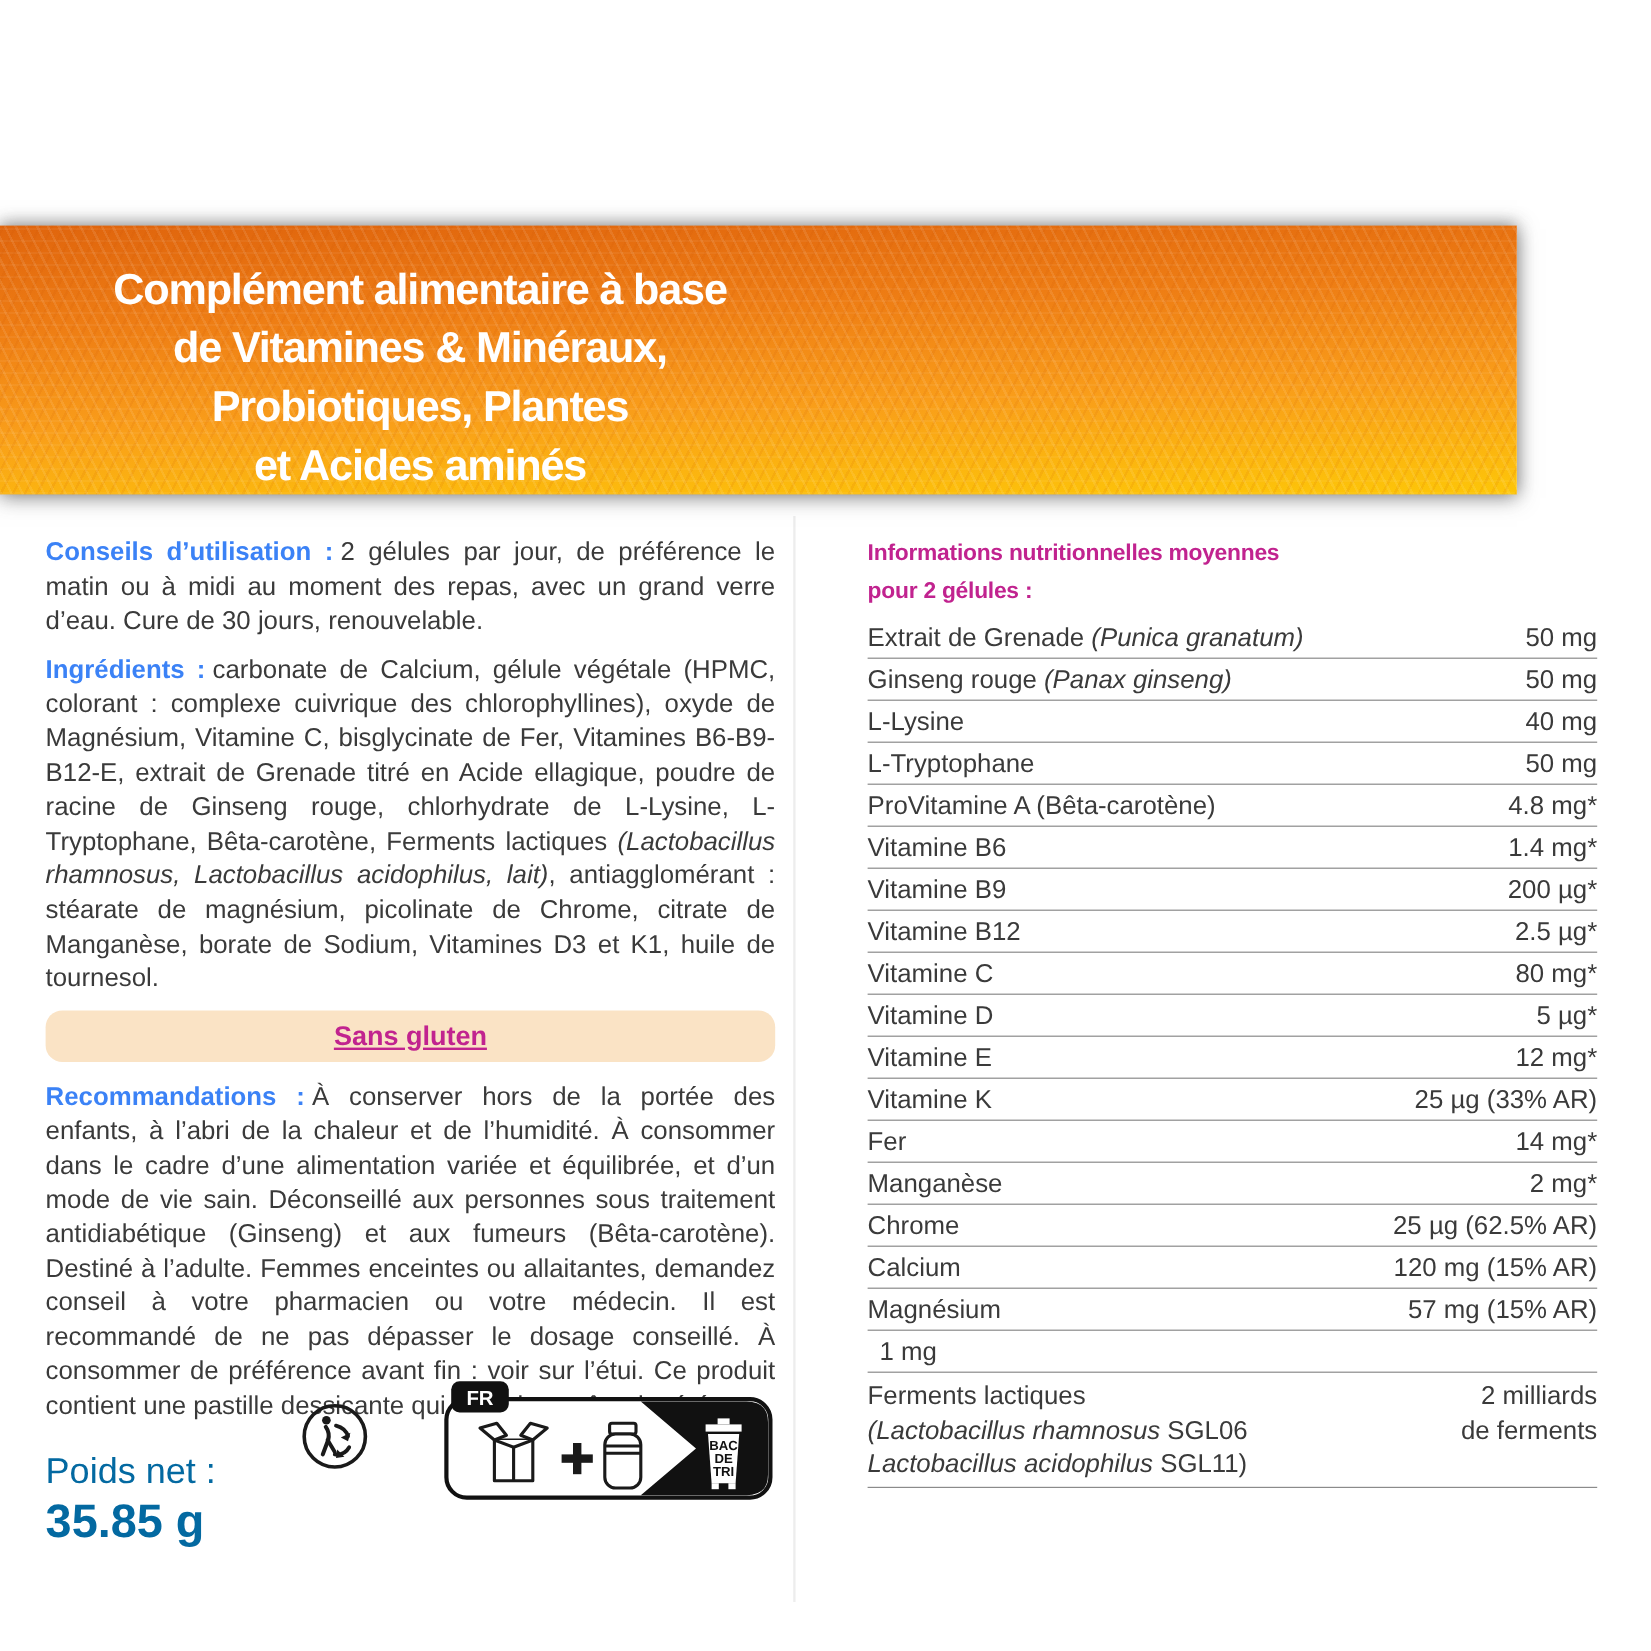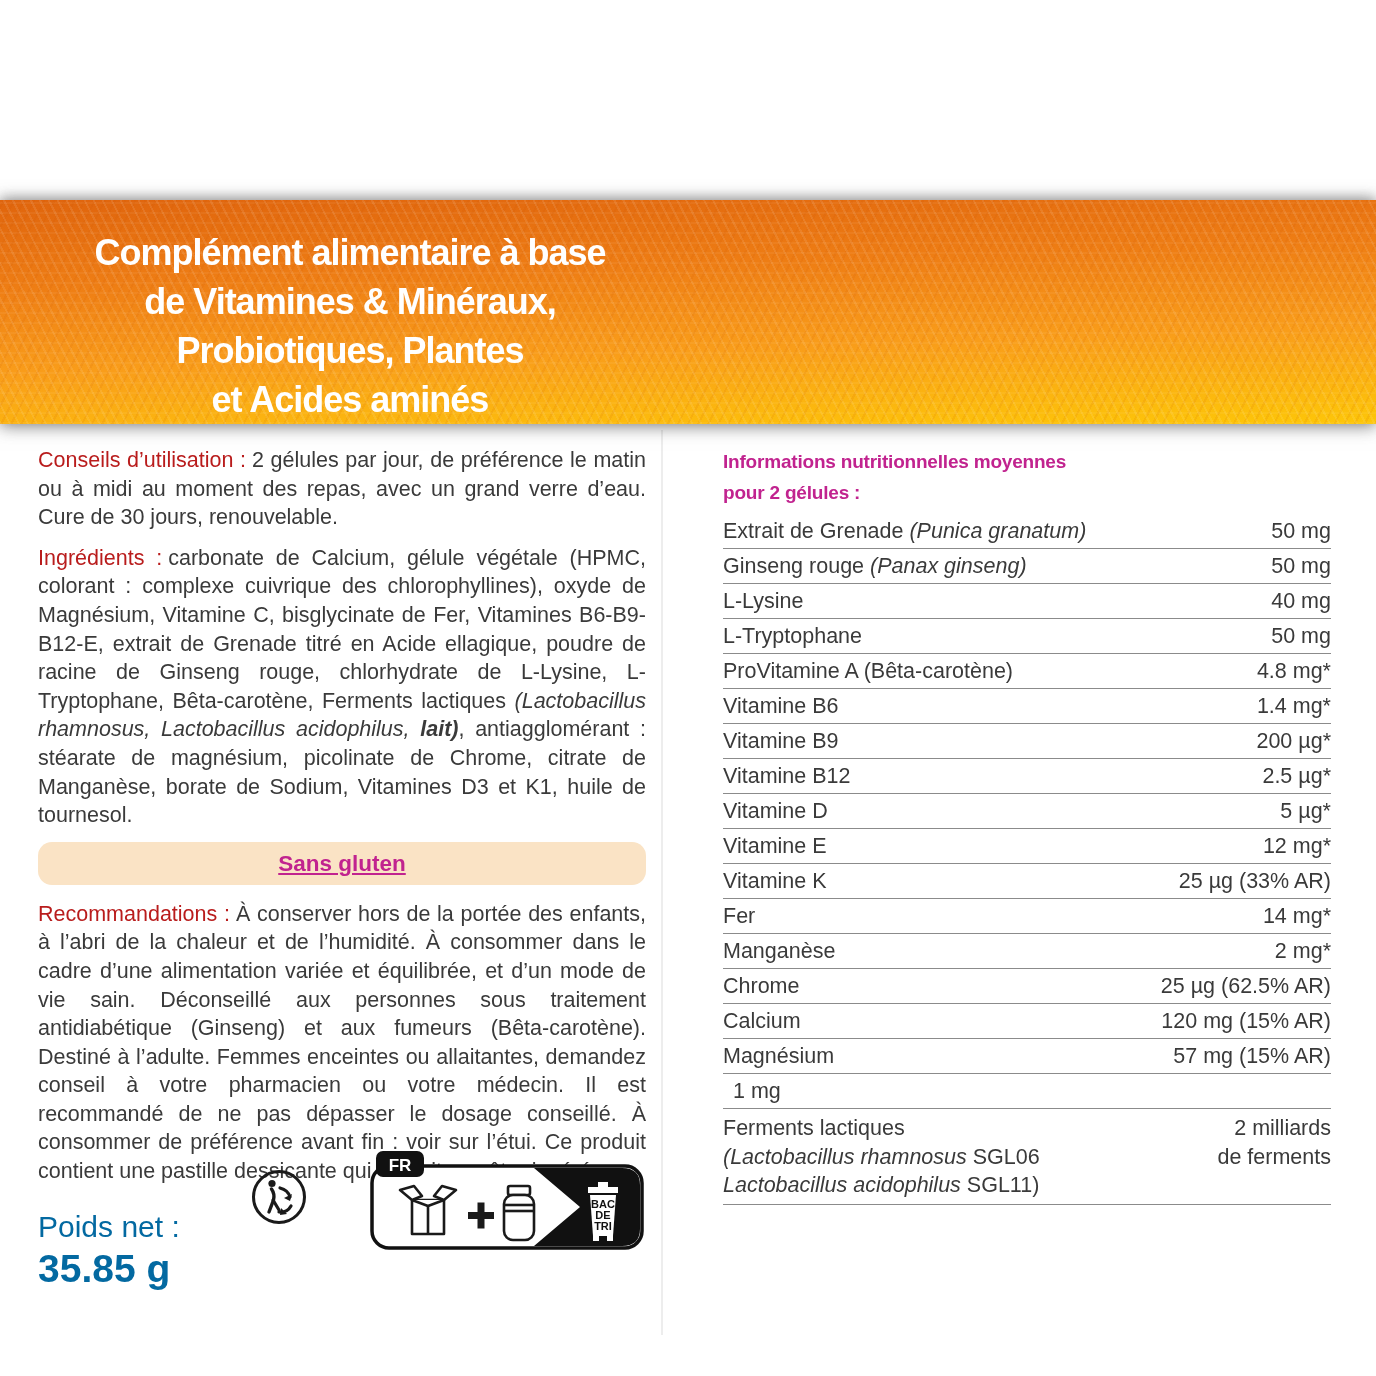--- a/index.html
+++ b/index.html
@@ -2,43 +2,43 @@
 <html><head>
 <meta charset="utf-8">
 <style>
   html,body{margin:0;padding:0;}
   body{
     width:1376px;height:1376px;position:relative;background:#ffffff;
     font-family:"Liberation Sans",sans-serif;color:#3a3a3a;overflow:hidden;
   }
   
   .banner{
-    position:absolute;left:0;top:200px;width:1376px;height:224px;
+    position:absolute;left:0;top:188px;width:1264px;height:224px;
     background:linear-gradient(178deg,#e0650d 0%,#ee7d14 32%,#f99d1a 64%,#fdc608 100%);
     box-shadow:0 3px 16px rgba(70,70,70,.55),0 -3px 12px rgba(70,70,70,.35);
   }
   .banner::before{
     content:"";position:absolute;inset:0;
     background:
       repeating-linear-gradient(63deg,rgba(255,255,255,.09) 0 2px,rgba(255,255,255,0) 2px 8px),
       repeating-linear-gradient(-63deg,rgba(200,80,0,.10) 0 2px,rgba(200,80,0,0) 2px 9px),
       repeating-linear-gradient(0deg,rgba(255,255,255,.05) 0 2px,rgba(255,255,255,0) 2px 10px);
   }
   .banner-title{
     position:absolute;left:40px;top:28px;width:620px;text-align:center;
     color:#ffffff;font-weight:bold;font-size:36px;line-height:49px;letter-spacing:-1px;
   }
   
   .fold{position:absolute;left:661px;top:430px;width:2px;height:905px;background:rgba(0,0,0,.07);}
   
   .col-left{position:absolute;left:38px;top:446px;width:608px;font-size:21.5px;line-height:28.6px;text-align:justify;}
   .col-left p{margin:0 0 12px 0;}
-  .lab{color:#b91c1c;font-weight:normal;margin-right:6px;}
+  .lab{color:#3b82f6;font-weight:bold;margin-right:6px;}
   .i{font-style:italic;}
-  .bi{font-style:italic;font-weight:bold;}
+  .bi{font-style:italic;font-weight:normal;}
   .gluten-band{
     margin:12px 0 15px 0;background:#fae3c5;border-radius:14px;height:43px;line-height:43px;
     text-align:center;color:#c1238f;font-weight:bold;font-size:22.5px;text-decoration:underline;
   }
   .weight{margin-top:22px;color:#0369a1;text-align:left;}
   .weight-label{font-size:30px;line-height:38px;}
   .weight-value{font-size:39px;font-weight:bold;line-height:46px;}
   
   .triman{position:absolute;left:250px;top:1168px;}
   .infotri{position:absolute;left:370px;top:1150px;}
@@ -156,20 +156,24 @@
       </div>
       <div class="nrow">
         <div class="nname"><span>Vitamine B9</span></div>
         <div class="nvalue"><span>200 µg*</span></div>
       </div>
       <div class="nrow">
         <div class="nname"><span>Vitamine B12</span></div>
         <div class="nvalue"><span>2.5 µg*</span></div>
       </div>
       <div class="nrow">
+        <div class="nname"><span>Vitamine C</span></div>
+        <div class="nvalue"><span>80 mg*</span></div>
+      </div>
+      <div class="nrow">
         <div class="nname"><span>Vitamine D</span></div>
         <div class="nvalue"><span>5 µg*</span></div>
       </div>
       <div class="nrow">
         <div class="nname"><span>Vitamine E</span></div>
         <div class="nvalue"><span>12 mg*</span></div>
       </div>
       <div class="nrow">
         <div class="nname"><span>Vitamine K</span></div>
         <div class="nvalue"><span>25 µg (33% AR)</span></div>

